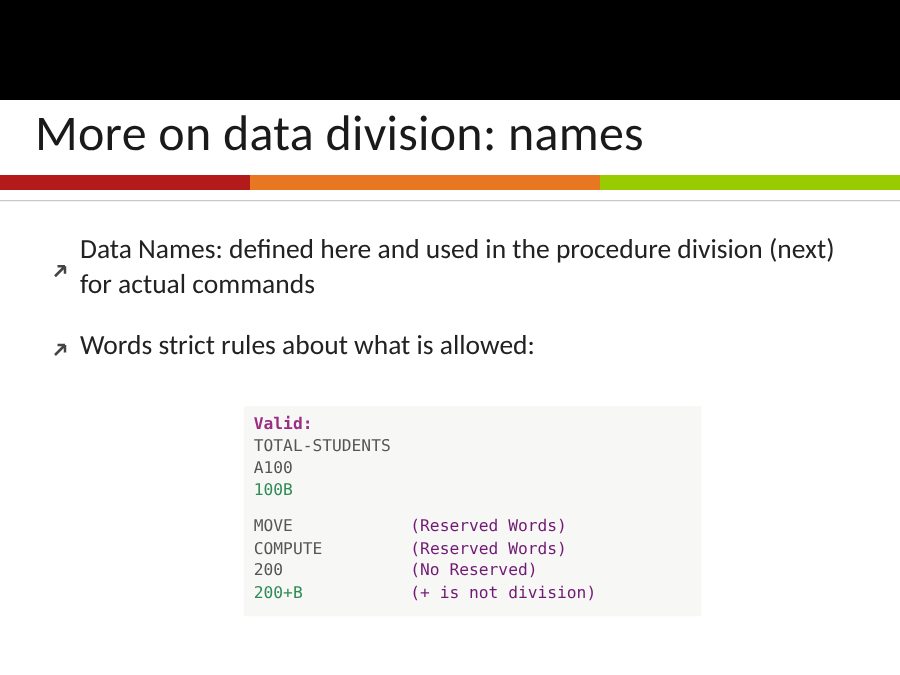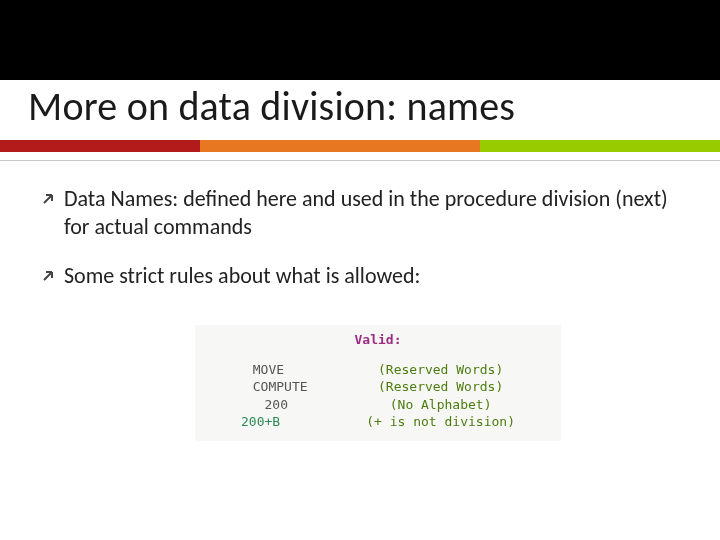--- a/index.html
+++ b/index.html
@@ -54,21 +54,21 @@
     background: #c9c9c9;
   }
   .body {
     position: absolute;
     top: 185px;
     left: 42px;
     right: 40px;
   }
   .bullet {
     display: flex;
-    align-items: flex-start;
+    align-items: center;
     margin-bottom: 22px;
     font-size: 22px;
     color: #222;
     line-height: 1.25;
   }
   .bullet .arrow {
     flex: 0 0 auto;
     width: 22px;
     margin-top: 4px;
   }
@@ -81,23 +81,23 @@
     width: 350px;
     background: #f7f7f5;
     font-family: "DejaVu Sans Mono","Lucida Console",Consolas,monospace;
     font-size: 13px;
     line-height: 1.35;
     padding: 6px 8px 10px 8px;
     color: #555;
   }
   .code-block .lbl   { color:#9b2e83; font-weight:bold; }
   .code-block .grn   { color:#2e8b57; }
-  .code-block .note  { color:#4d7c0f; }
+  .code-block .note  { color:#701a75; }
   .code-block .spacer{ height:12px; }
-  .row { white-space: pre; text-align: center; }
+  .row { white-space: pre; }
 </style>
 </head>
 <body>
 
 <div class="slide">
 
   <div class="top-black"></div>
 
   <div class="title">More on data division: names</div>
 
@@ -116,26 +116,29 @@
           </svg>
       </span>
       <span class="txt">Data Names: defined here and used in the procedure division (next) for actual commands</span>
     </div>
     <div class="bullet">
       <span class="arrow">
         <svg width="16" height="16" viewBox="0 0 16 16">
             <path d="M2 14 L10 6 M10 6 L4 6 M10 6 L10 12" stroke="#444" stroke-width="2" fill="none"></path>
           </svg>
       </span>
-      <span class="txt">Some strict rules about what is allowed:</span>
+      <span class="txt">Words strict rules about what is allowed:</span>
     </div>
   </div>
 
   <div class="code-block">
     <div class="row"><span class="lbl">Valid:</span></div>
+    <div class="row">TOTAL-STUDENTS</div>
+    <div class="row">A100</div>
+    <div class="row"><span class="grn">100B</span></div>
     <div class="spacer"></div>
     <div class="row"><span>MOVE</span><span>            </span><span class="note">(Reserved Words)</span></div>
     <div class="row"><span>COMPUTE</span><span>         </span><span class="note">(Reserved Words)</span></div>
-    <div class="row"><span>200</span><span>             </span><span class="note">(No Alphabet)</span></div>
+    <div class="row"><span>200</span><span>             </span><span class="note">(No Reserved)</span></div>
     <div class="row"><span class="grn">200+B</span><span>           </span><span class="note">(+ is not division)</span></div>
   </div>
 
 </div>
 
 </body></html>

